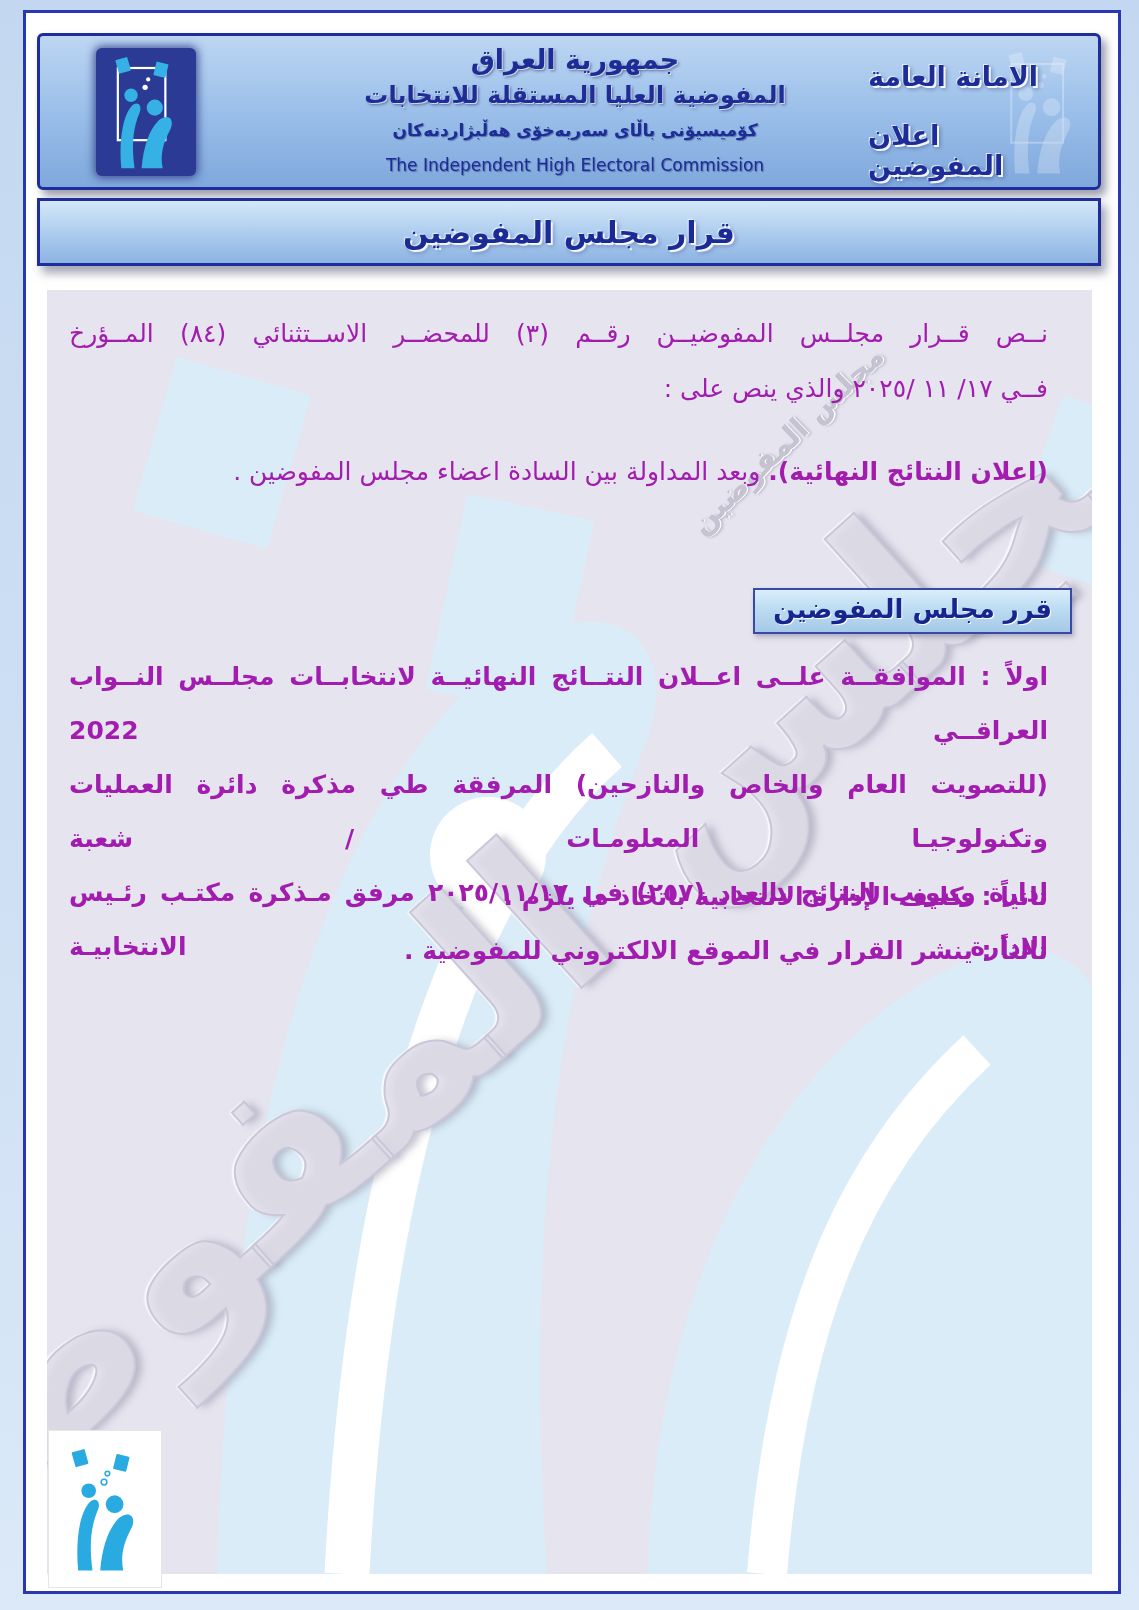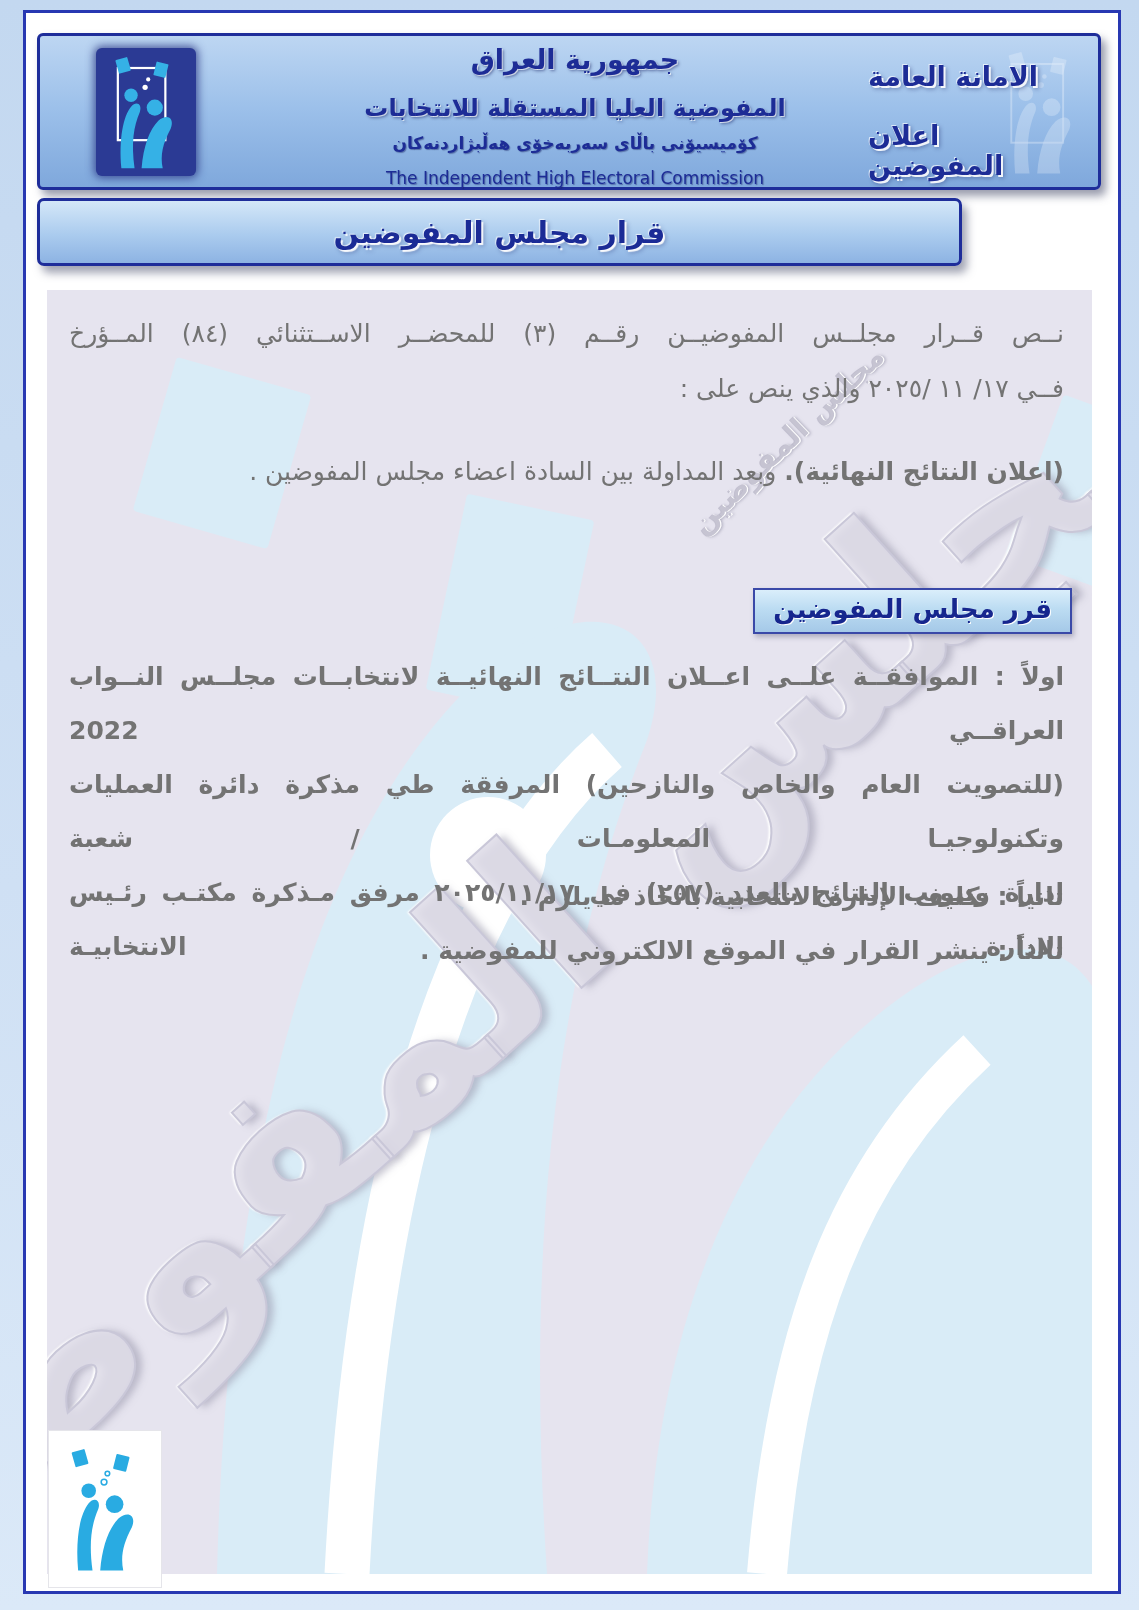--- a/index.html
+++ b/index.html
@@ -19,34 +19,34 @@
     background:linear-gradient(180deg,#bdd6f2 0%,#9cc0ea 48%,#7fa8dc 100%);
     box-shadow:5px 6px 9px rgba(70,75,105,.55);z-index:5;
   }
   .logo-box{
     position:absolute;left:56px;top:12px;width:100px;height:128px;background:#2b3a94;
     border-radius:6px;box-shadow:0 0 9px 2px rgba(35,45,125,.75);
     display:flex;align-items:center;justify-content:center;
   }
   .hcenter{position:absolute;left:300px;top:8px;width:470px;text-align:center;color:#1d2c96;z-index:2;}
   .hc1{font-size:27px;font-weight:700;text-shadow:1px 1px 0 rgba(255,255,255,.65),2px 2px 3px rgba(25,35,100,.5);}
-  .hc2{font-size:24px;font-weight:700;margin-top:19px;text-shadow:1px 1px 0 rgba(255,255,255,.65),2px 2px 3px rgba(25,35,100,.5);}
+  .hc2{font-size:24px;font-weight:700;margin-top:6px;text-shadow:1px 1px 0 rgba(255,255,255,.65),2px 2px 3px rgba(25,35,100,.5);}
   .hc3{font-size:17px;font-weight:700;margin-top:11px;text-shadow:1px 1px 1px rgba(25,35,100,.45);}
   .hc4{font-size:17px;font-weight:400;margin-top:15px;text-shadow:1px 1px 1px rgba(25,35,100,.45);}
   .hright{
     position:absolute;right:16px;top:26px;width:214px;text-align:left;color:#1d2c96;
     font-weight:700;font-size:27px;line-height:30px;z-index:2;
     text-shadow:2px 2px 0 rgba(255,255,255,.9),-1px -1px 0 rgba(255,255,255,.65),3px 3px 4px rgba(25,35,100,.4);
   }
   .hright .mt{margin-top:29px;}
   .ghost{position:absolute;right:8px;top:9px;opacity:.55;z-index:1;}
   
   .titlebar{
-    position:absolute;left:37px;top:198px;width:925px;height:68px;box-sizing:border-box;
-    border:3px solid #1e2d9a;border-radius:7px;
+    position:absolute;left:37px;top:198px;width:1064px;height:68px;box-sizing:border-box;
+    border:3px solid #1e2d9a;border-radius:0;
     background:linear-gradient(180deg,#d4e7f8 0%,#aacbee 55%,#8db3e3 100%);
     box-shadow:5px 7px 9px rgba(70,75,105,.5);z-index:5;
     display:flex;align-items:center;justify-content:center;
   }
   .titlebar span{
     font-size:30px;font-weight:700;color:#1b2b96;
     text-shadow:2px 2px 1px rgba(255,255,255,.95),-1px -1px 1px rgba(255,255,255,.7),3px 3px 4px rgba(30,40,110,.35);
   }
   
   .panel{
@@ -59,21 +59,21 @@
     transform:rotate(-42deg);font-size:225px;font-weight:700;white-space:nowrap;
     color:rgba(222,220,232,.85);-webkit-text-stroke:2px #c9c7d8;
     text-shadow:5px 5px 7px rgba(145,143,165,.5),-2px -2px 2px #ffffff;
     z-index:1;direction:rtl;
   }
   .wm-small{
     position:absolute;left:612px;top:132px;transform:rotate(-44deg);font-size:30px;font-weight:700;
     color:rgba(188,186,202,.85);text-shadow:1px 1px 0 #fff,2px 2px 3px rgba(145,143,165,.6);
     z-index:1;direction:rtl;white-space:nowrap;
   }
-  .doc-text{position:absolute;left:0;right:0;padding:0 28px 0 22px;direction:rtl;color:#737373;z-index:3;}
+  .doc-text{position:absolute;left:0;right:16px;padding:0 28px 0 22px;direction:rtl;color:#a21caf;z-index:3;}
   .reg{font-weight:400;font-size:25px;line-height:55px;}
   .bold{font-weight:700;font-size:25px;line-height:54px;}
   .just{text-align:justify;text-align-last:justify;}
   .line-right{text-align:right;}
   .line-center{text-align:center;}
   .emph{font-weight:700;}
   .badge{
     position:absolute;top:298px;right:20px;z-index:4;direction:rtl;
     border:2px solid #3a49a8;background:linear-gradient(180deg,#daeefb 0%,#bcdcf2 45%,#a5c9e8 100%);
     color:#16268e;font-weight:700;font-size:26px;padding:4px 18px 8px 18px;

